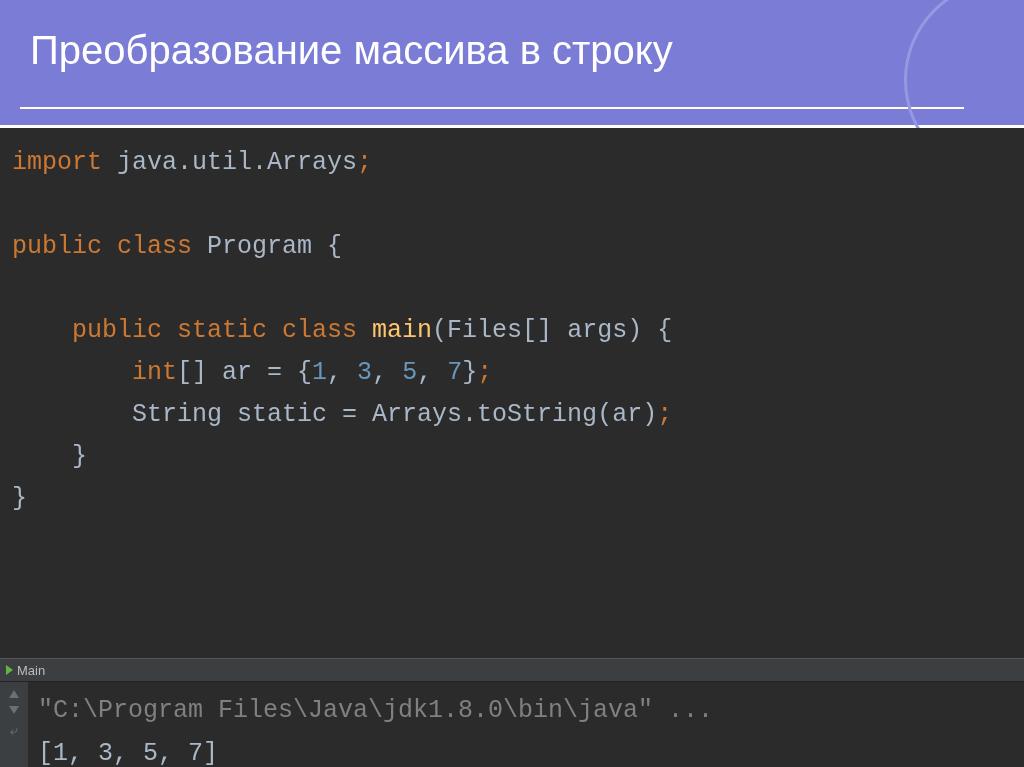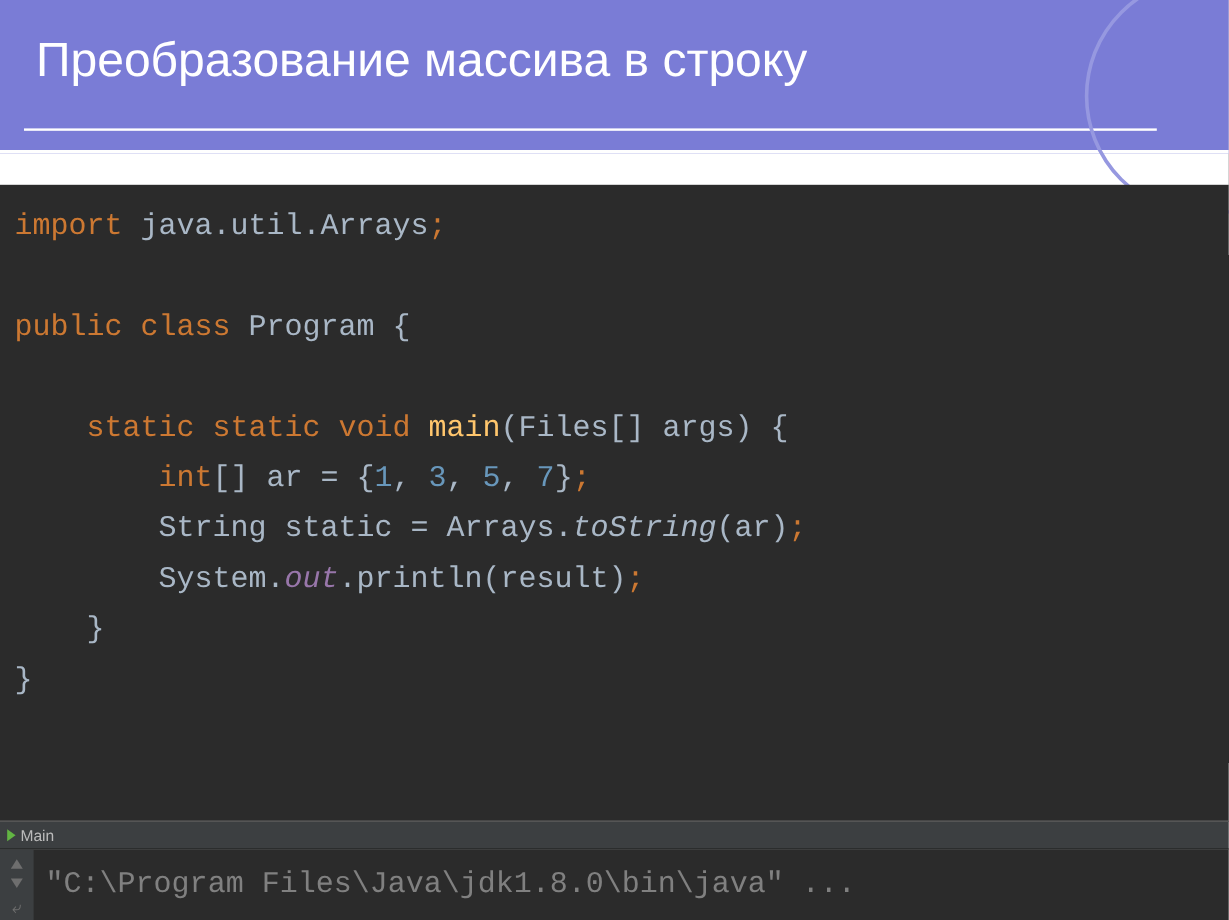--- a/index.html
+++ b/index.html
@@ -38,36 +38,35 @@
     height: 200px;
     border: 3px solid #9698e0;
     border-radius: 50%;
     background: transparent;
   }
   .code-area {
     background: #2b2b2b;
     padding: 14px 0 0 0;
     height: 530px;
     position: relative;
-    margin-top: 26px;
   }
   .code-line {
     font-family: 'Consolas', 'Courier New', monospace;
     font-size: 25px;
     line-height: 1.68;
     padding-left: 12px;
     white-space: pre;
     color: #a9b7c6;
   }
   .kw { color: #cc7832; }
   .cls { color: #a9b7c6; }
   .fn { color: #ffc66d; }
   .num { color: #6897bb; }
   .field { color: #9876aa; font-style: italic; }
-  .meth-it { color: #a9b7c6; font-style: italic; }
+  .meth-it { color: #a9b7c6; }
   .punct { color: #a9b7c6; }
   .semi { color: #cc7832; }
 
   .tab-bar {
     background: #3c3f41;
     height: 24px;
     border-top: 1px solid #555;
     border-bottom: 1px solid #222;
     display: flex;
     align-items: center;
@@ -136,24 +135,23 @@
   <div class="header-title">Преобразование массива в строку</div>
   <div class="header-divider"></div>
   <div class="header-arc"></div>
 </div>
 
 <div class="code-area">
   <div class="code-line"><span class="kw">import </span><span class="punct">java.util.Arrays</span><span class="semi">;</span></div>
   <div class="code-line"> </div>
   <div class="code-line"><span class="kw">public class </span><span class="cls">Program </span><span class="punct">{</span></div>
   <div class="code-line"> </div>
-  <div class="code-line"><span>    </span><span class="kw">static static void </span><span class="fn">main</span><span class="punct">(</span><span class="punct">Files[] args) {</span></div>
+  <div class="code-line"><span>    </span><span class="kw">public static class </span><span class="fn">main</span><span class="punct">(</span><span class="punct">Files[] args) {</span></div>
   <div class="code-line"><span>        </span><span class="kw">int</span><span class="punct">[] ar = {</span><span class="num">1</span><span class="punct">, </span><span class="num">3</span><span class="punct">, </span><span class="num">5</span><span class="punct">, </span><span class="num">7</span><span class="punct">}</span><span class="semi">;</span></div>
   <div class="code-line"><span>        </span><span class="punct">String static = Arrays.</span><span class="meth-it">toString</span><span class="punct">(ar)</span><span class="semi">;</span></div>
-  <div class="code-line"><span>        </span><span class="punct">System.</span><span class="field">out</span><span class="punct">.println(result)</span><span class="semi">;</span></div>
   <div class="code-line"><span>    </span><span class="punct">}</span></div>
   <div class="code-line"><span class="punct">}</span></div>
 </div>
 
 <div class="tab-bar">
   <div class="tab-icon">
     <span class="tab-play"></span>
     <span class="tab-label">Main</span>
   </div>
 </div>

